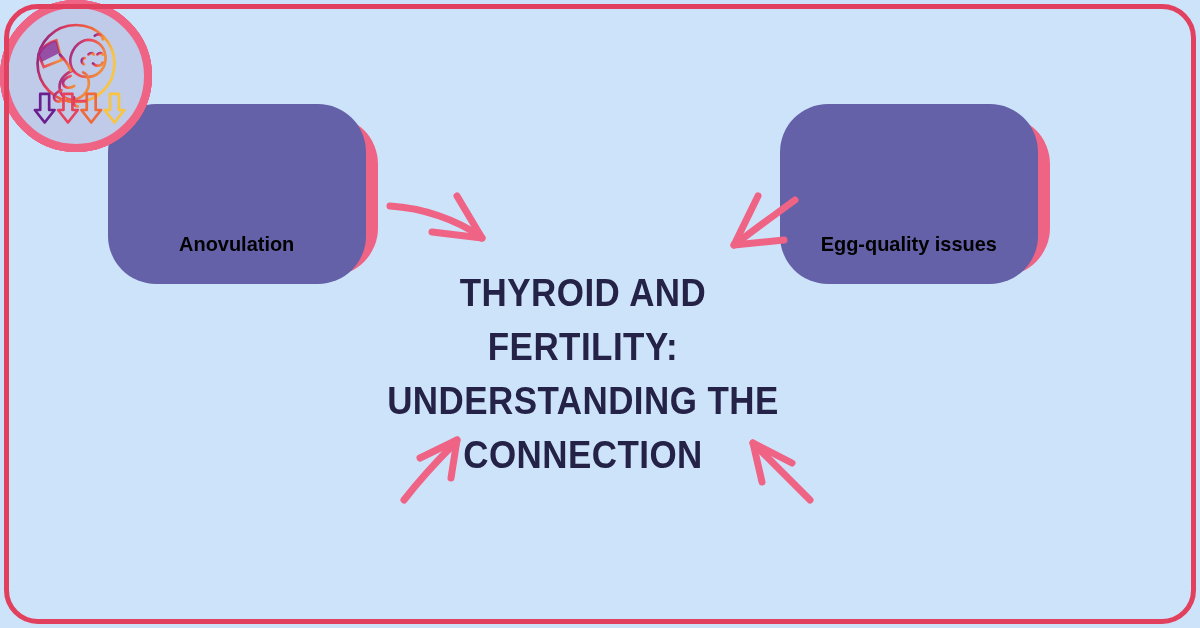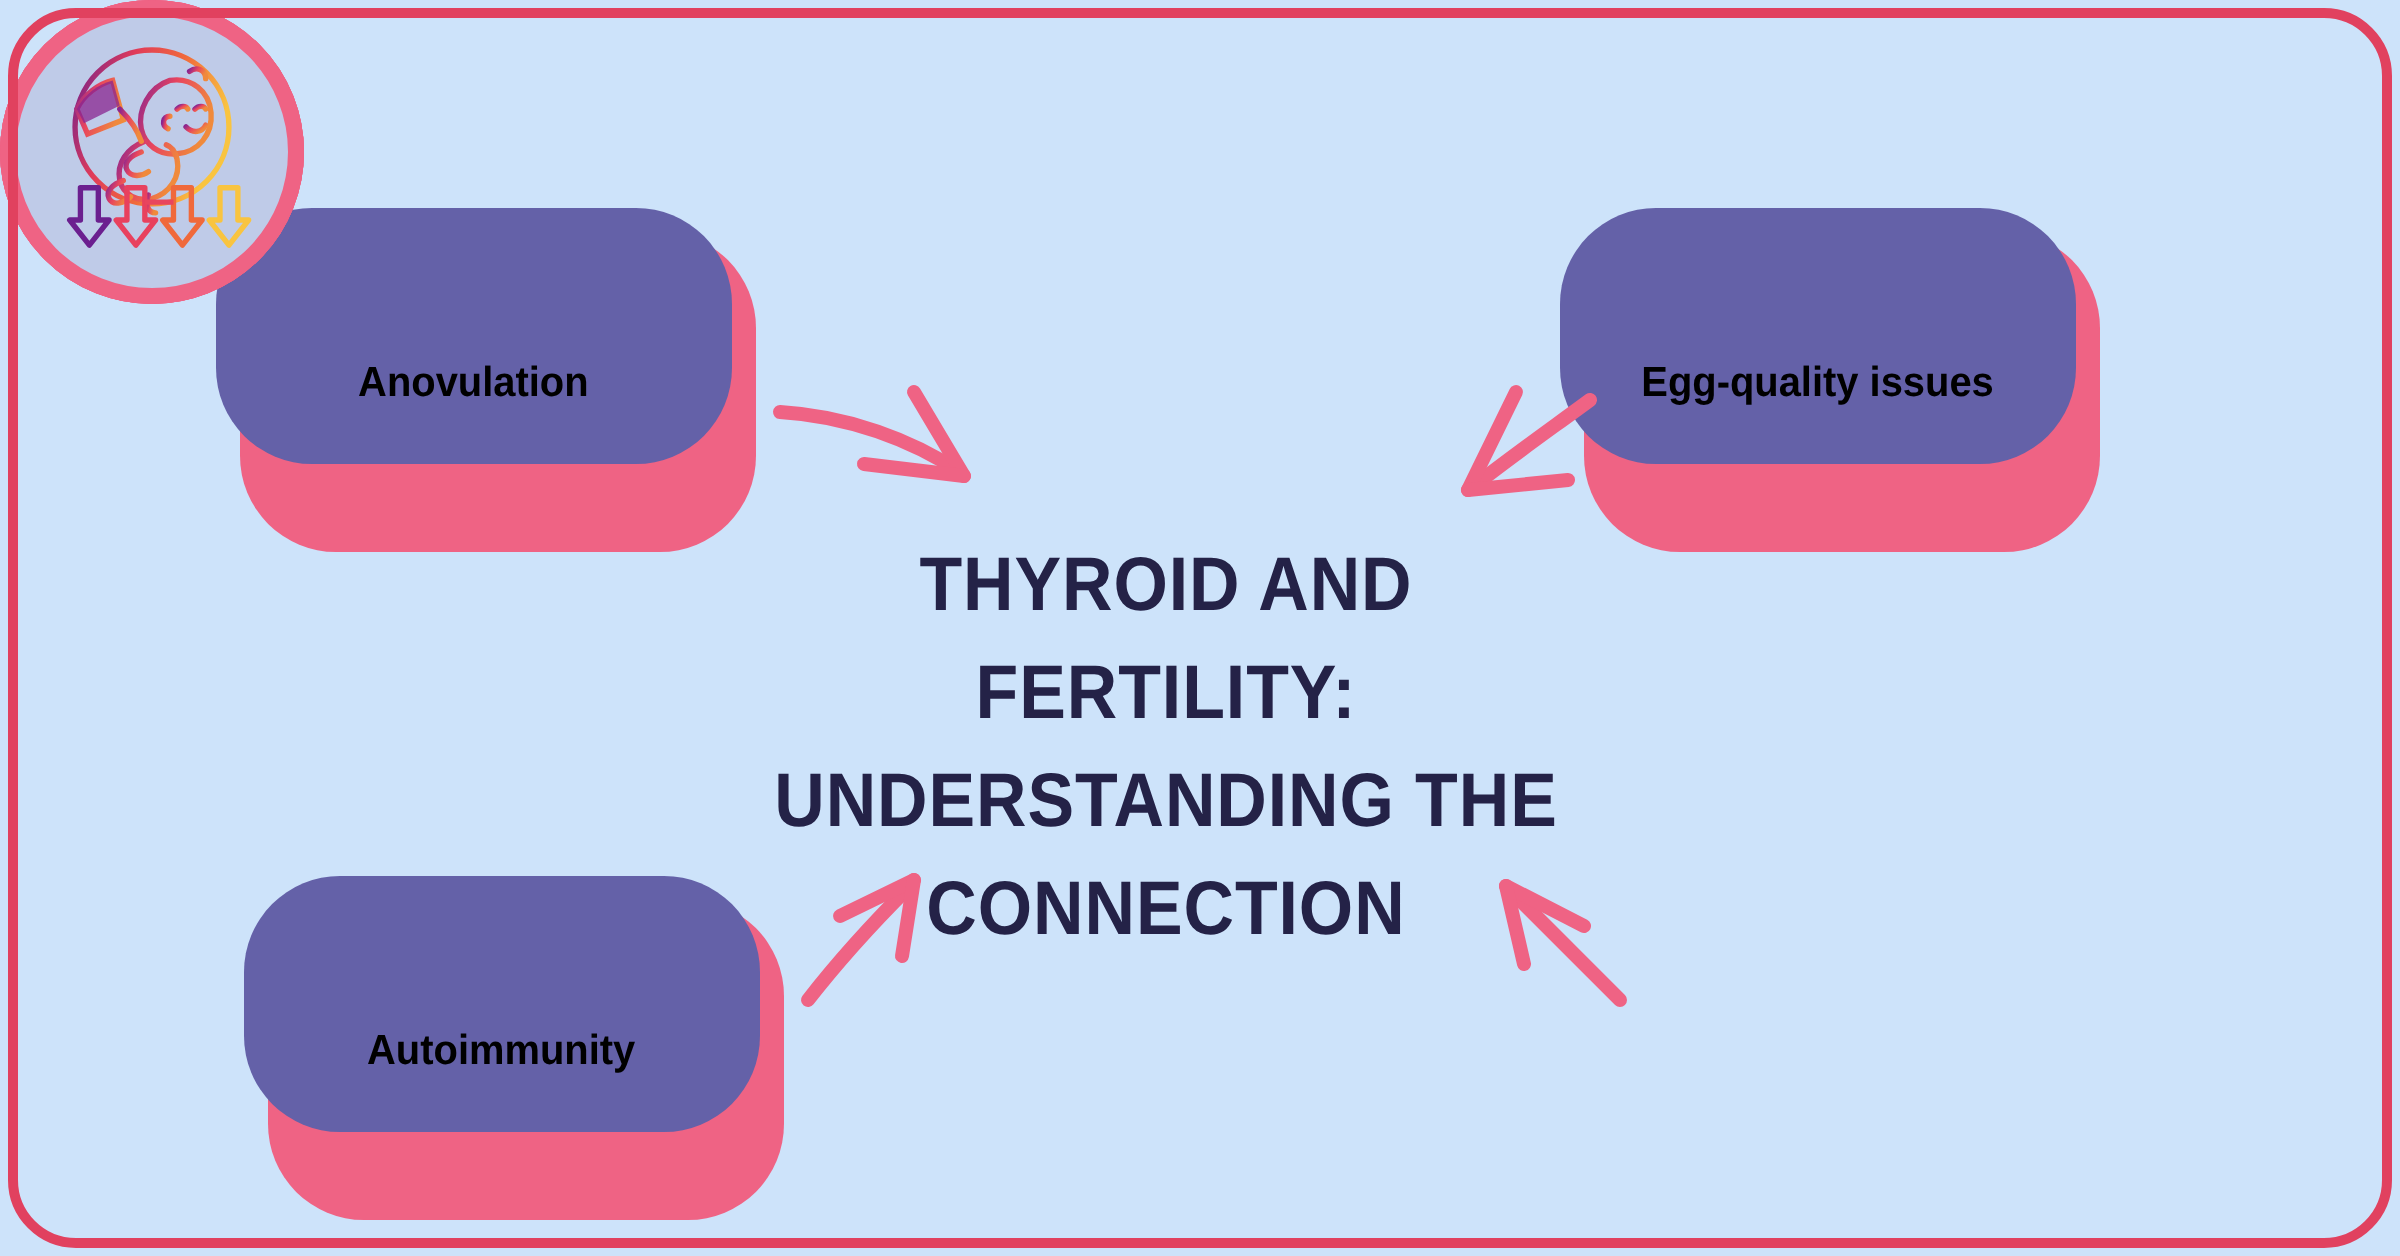--- a/index.html
+++ b/index.html
@@ -70,21 +70,21 @@
     width: 258px;
     height: 160px;
     background: #ef6384;
     border-radius: 48px;
   }
   .card .body {
     position: absolute;
     left: 0;
     top: 0;
     width: 258px;
-    height: 128px;
+    height: 180px;
     background: #6461a8;
     border-radius: 48px;
     display: flex;
     align-items: flex-end;
     justify-content: center;
   }
   .card .label {
     font-family: "Liberation Sans Narrow", "Liberation Sans", sans-serif;
     font-weight: bold;
     font-size: 21px;
@@ -179,26 +179,20 @@
         <path d="M108 78 C116 84 120 92 113 100"></path>
         <path d="M88 90 C96 96 100 104 93 112"></path>
         <path d="M120 90 C128 96 132 104 125 112"></path>
       </g>
       <ellipse cx="106" cy="75" rx="6" ry="4.6" fill="#98163c" transform="rotate(-38 106 75)"></ellipse>
       <ellipse cx="86" cy="87" rx="6" ry="4.6" fill="#98163c" transform="rotate(-38 86 87)"></ellipse>
       <ellipse cx="118" cy="87" rx="6" ry="4.6" fill="#98163c" transform="rotate(-38 118 87)"></ellipse>
     </svg>
   </div>
 
-  <div class="card" id="card-autoimmunity">
-    <div class="shadow"></div>
-    <div class="body">
-      <span class="label">Autoimmunity</span>
-    </div>
-  </div>
   <div class="badge">
     <svg viewBox="0 0 152 152" xmlns="http://www.w3.org/2000/svg">
       <g stroke="#8a6a60" stroke-width="1.4" stroke-linejoin="round">
 
         <path d="M108 34 L124 34 L124 128 L112 134 L108 110 Z" fill="#f4c4bf"></path>
         <path d="M96 40 C104 36 112 34 120 34 L120 60 C112 64 104 74 102 86
                  C100 100 104 118 110 132 L102 132 C94 112 90 92 92 72 C93 56 94 46 96 40 Z" fill="#fae0dc"></path>
 
         <path d="M28 84 C22 54 40 32 66 32 C88 32 104 38 116 46
                  C112 56 104 62 96 64 C84 66 70 58 58 62 C46 66 42 76 44 88 Z" fill="#f29b96"></path>

